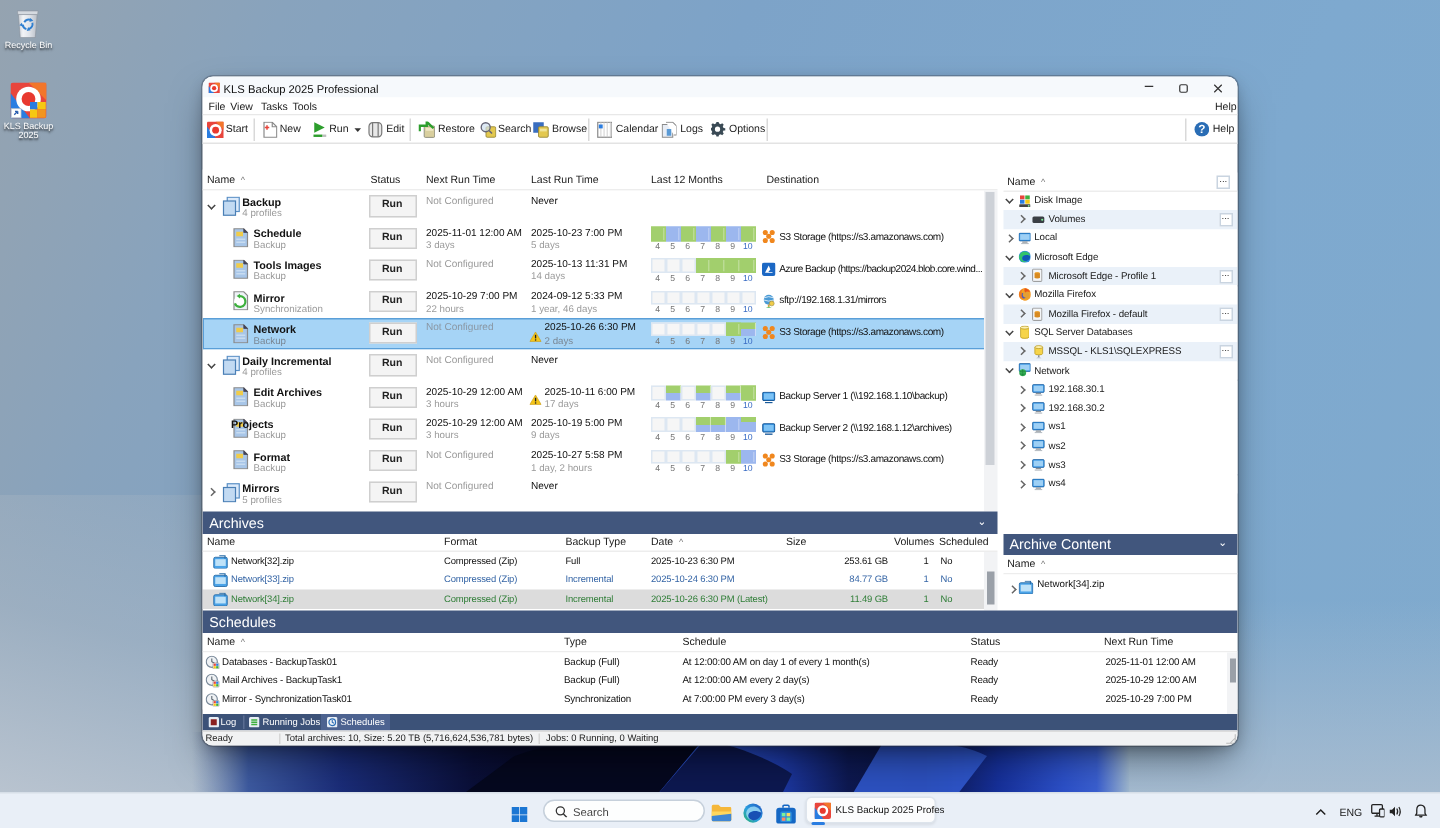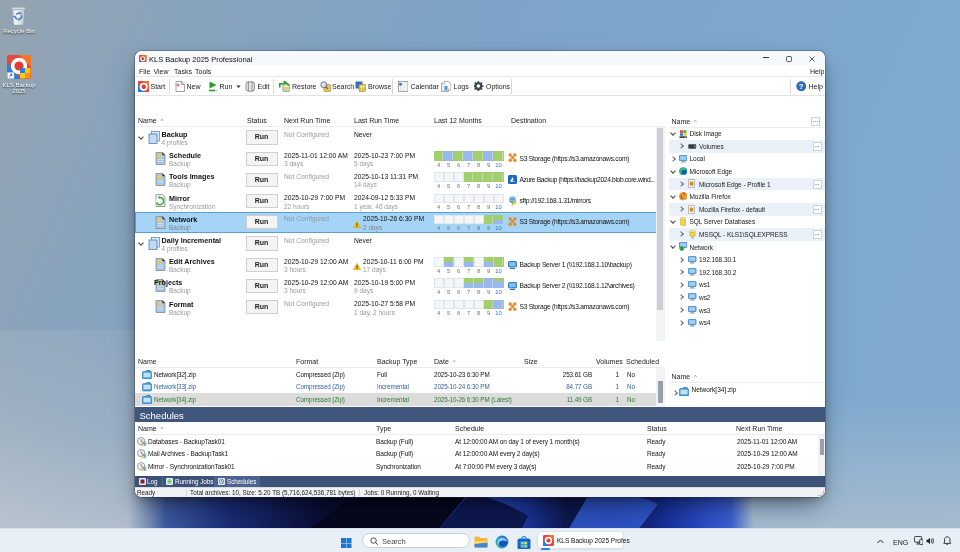--- a/index.html
+++ b/index.html
@@ -578,24 +578,40 @@
           <g fill="#f0871e">
             <circle cx="2.2" cy="2" r="1.7"></circle>
             <circle cx="6.8" cy="2" r="1.7"></circle>
             <circle cx="4.5" cy="4.5" r="1.7"></circle>
             <circle cx="2.2" cy="7.3" r="1.7"></circle>
             <circle cx="6.8" cy="7.3" r="1.7"></circle>
           </g>
         </svg>
       <span class="dest">S3 Storage (https://s3.amazonaws.com)</span>
     </div>
+    <div class="prow" style="top:191px">
+      <i class="cvr" style="left:3.5px;top:8px"></i>
+      <svg class="abs" style="left:13px;top:4px" width="13" height="13" viewBox="0 0 13 13">
+          <rect x="3.5" y="0.5" width="8" height="9.5" fill="#dceafa" stroke="#5a8fc5" stroke-width="0.8"></rect>
+          <rect x="1" y="3" width="8" height="9.5" fill="#c2daf2" stroke="#4a7fb5" stroke-width="0.8"></rect>
+        </svg>
+      <span class="nm" style="left:26.5px">Mirrors</span>
+        <span class="sub" style="left:26.5px">5 profiles</span>
+      <div class="runbtn">Run</div>
+      <span class="nrt1 gray">Not Configured</span>
+      <span class="lrt1">Never</span>
+    </div>
   </div>
   <div class="sbar" style="left:520.5px;top:76px;width:9px;height:214px;"></div>
   <div class="sthumb" style="left:522px;top:77px;width:6px;height:182px;"></div>
 
+  <div class="phdr" style="left:0;top:290px;width:529.5px;height:14.5px;">
+      <span style="top:2.5px">Archives</span>
+      <span style="left:auto;right:7px;top:2.5px;font-size:7px">⌄</span>
+    </div>
   <div class="colhdr" style="left:0;top:304.5px;width:529.5px;height:12.5px;">
     <span style="left:3px;top:2.8px">Name</span>
       <span style="left:161px;top:2.8px">Format</span>
       <span style="left:242px;top:2.8px">Backup Type</span>
       <span style="left:299px;top:2.8px">Date&nbsp;&nbsp;<i style="font-style:normal;font-size:6px;color:#777">^</i></span>
       <span style="left:389px;top:2.8px">Size</span>
       <span style="left:461px;top:2.8px">Volumes</span>
       <span style="left:491px;top:2.8px">Scheduled</span>
   </div>
   <div id="arows" style="position:absolute;left:0;top:317px;width:529.5px;height:38.5px;">
@@ -804,20 +820,24 @@
       <svg class="abs" style="left:19.5px;top:2px" width="8.5" height="8" viewBox="0 0 8.5 8">
           <rect x="0.4" y="0.4" width="7.7" height="5.2" rx="0.6" fill="#3b9ae8" stroke="#1a5a9a" stroke-width="0.5"></rect>
           <rect x="1.1" y="1.1" width="6.3" height="3.8" fill="#9ed0f5"></rect>
           <rect x="2.5" y="6" width="3.5" height="0.8" fill="#8a9096"></rect>
           <rect x="1.8" y="7" width="5" height="0.8" fill="#b8bec4"></rect>
         </svg>
       <span class="tx" style="left:30.5px">ws4</span>
     </div>
   </div>
 
+  <div class="phdr" style="left:533.5px;top:304.5px;width:156.5px;height:14.5px;">
+      <span style="top:2.5px">Archive Content</span>
+      <span style="left:auto;right:7px;top:2.5px;font-size:7px">⌄</span>
+    </div>
   <div class="colhdr" style="left:533.5px;top:319px;width:156.5px;height:13px;">
     <span style="left:3px;top:3px">Name&nbsp;&nbsp;<i style="font-style:normal;font-size:6px;color:#777">^</i></span>
   </div>
   <div style="position:absolute;left:533.5px;top:332px;width:156.5px;height:23.5px;background:#fff;font-size:7px;color:#111;">
     <i class="cvr" style="left:4px;top:8px"></i>
     <svg class="abs" style="left:10px;top:3.5px" width="10" height="9.5" viewBox="0 0 10 9.5">
         <rect x="0.5" y="1.5" width="9" height="7.5" rx="1" fill="#4aa3e8" stroke="#2a6da8" stroke-width="0.6"></rect>
         <rect x="1.5" y="2.8" width="7" height="4.5" fill="#bfe2f8"></rect>
         <path d="M4.2 0.5 L8 0.5 L8 2.5" fill="none" stroke="#2a6da8" stroke-width="0.8"></path>
       </svg>

